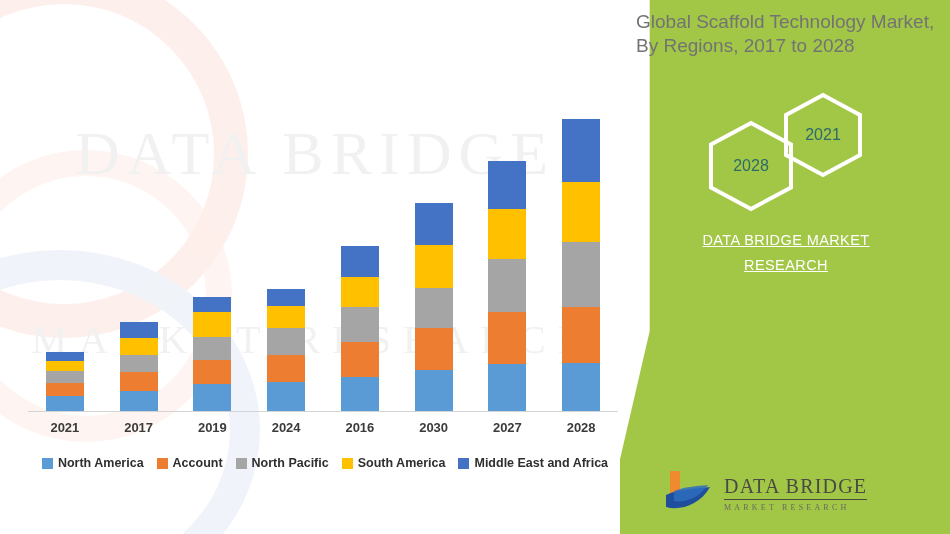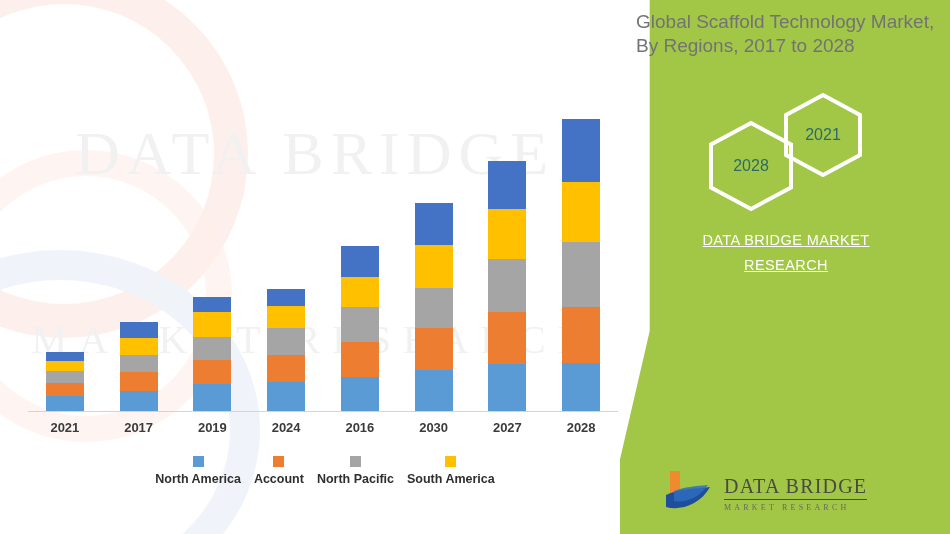--- a/index.html
+++ b/index.html
@@ -149,21 +149,20 @@
     justify-content: center;
     align-items: center;
     gap: 13px;
     flex-wrap: nowrap;
   }
   .legend-item {
     display: flex;
     align-items: center;
     gap: 5px;
     white-space: nowrap;
-    flex-direction: column;
   }
   .legend-swatch {
     width: 11px;
     height: 11px;
     flex: 0 0 11px;
   }
   .legend-label {
     font-size: 12.5px;
     font-weight: bold;
     color: #2f2f2f;
@@ -351,20 +350,24 @@
           <span class="legend-label">Account</span>
         </div>
         <div class="legend-item">
           <span class="legend-swatch" style="background: rgb(165, 165, 165);"></span>
           <span class="legend-label">North Pacific</span>
         </div>
         <div class="legend-item">
           <span class="legend-swatch" style="background: rgb(255, 192, 0);"></span>
           <span class="legend-label">South America</span>
         </div>
+        <div class="legend-item">
+          <span class="legend-swatch" style="background: rgb(68, 114, 196);"></span>
+          <span class="legend-label">Middle East and Africa</span>
+        </div>
       </div>
   </div>
 
   <div class="right-panel"></div>
 
   <div class="panel-header" style="position:absolute; left:636px; top:10px; width:300px;">
     <div>Global Scaffold Technology Market,</div>
     <div>By Regions, 2017 to 2028</div>
   </div>
 

